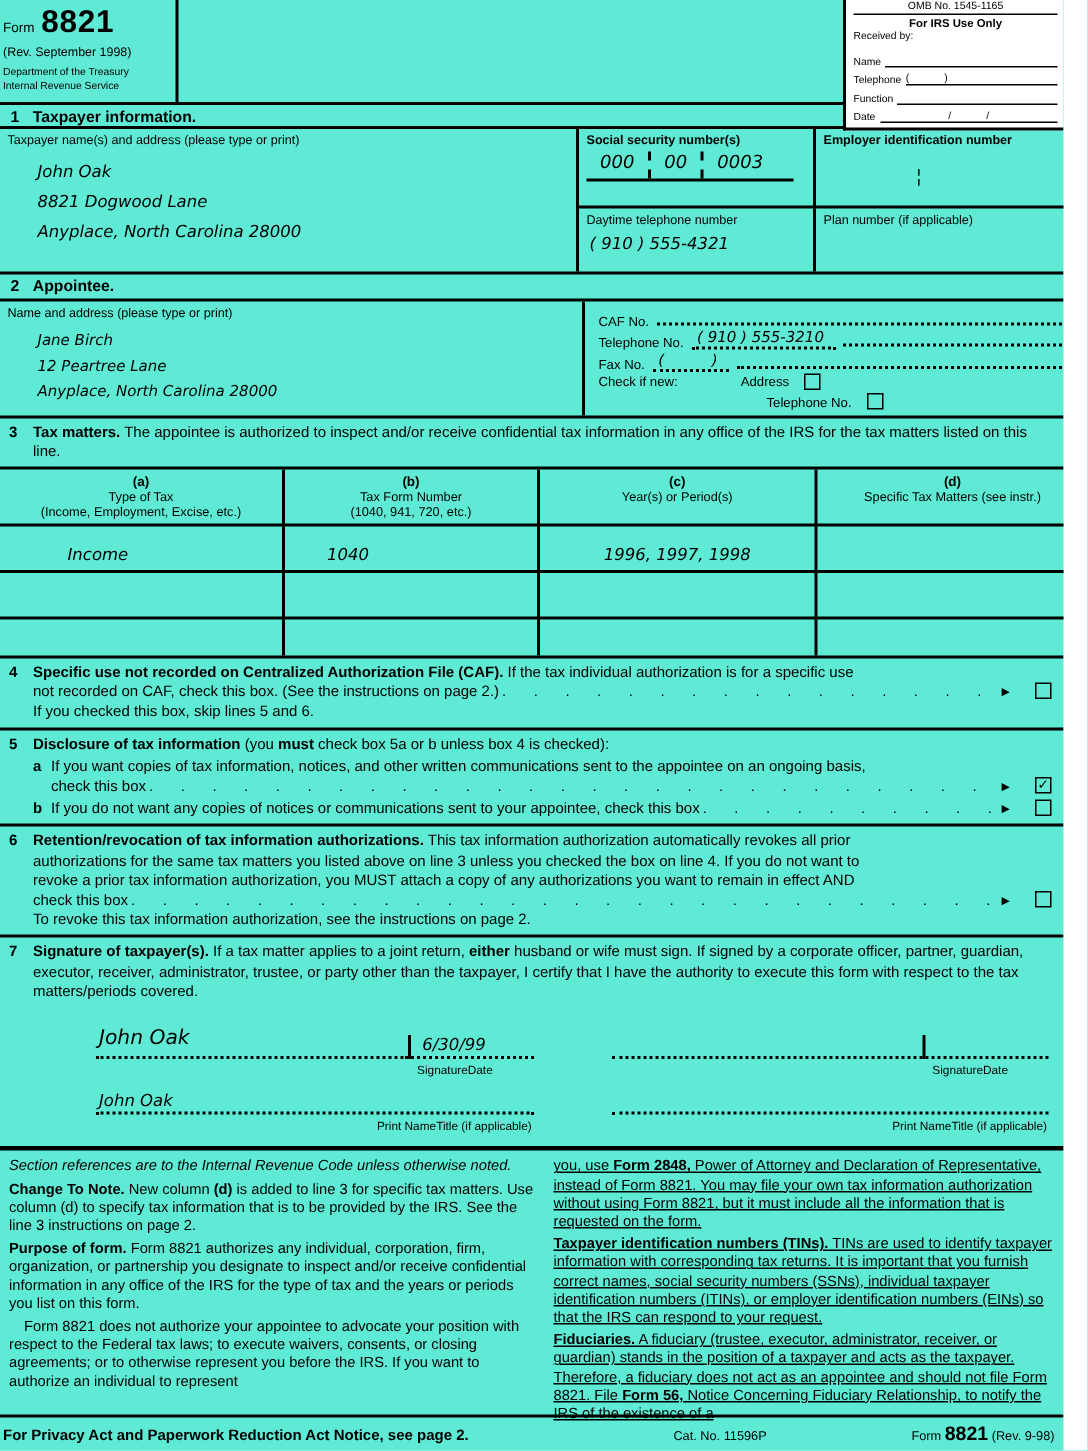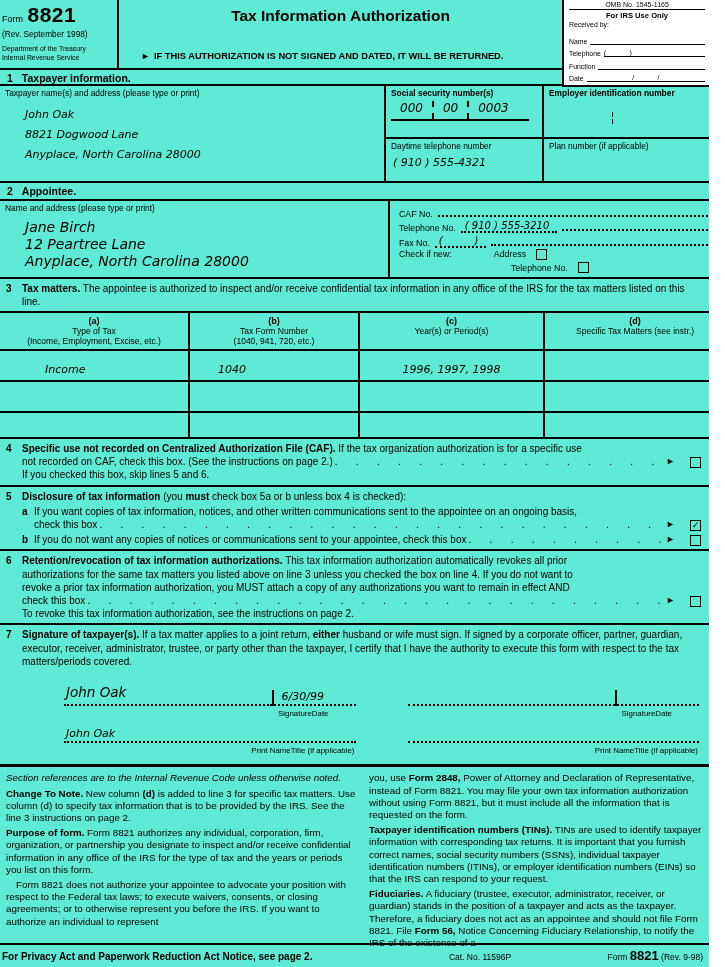--- a/index.html
+++ b/index.html
@@ -44,21 +44,21 @@
   .phone-cell { border-right: 2px solid #000; }
   .ssn-val { display: flex; width: 138px; border-bottom: 2px solid #000; margin-top: 3px; font-size: 12px; }
   .ssn-seg { padding: 0 9px 4px; }
   .ssn-seg + .ssn-seg { border-left: 2px dashed #000; }
   .ein-mark { display: block; margin: 12px 0 0 62px; font-size: 12px; }
   .phone-val { margin: 5px 0 0 2px; font-size: 11px; }
 
   
   .ap-grid { display: grid; grid-template-columns: 390px 335px; border-bottom: 2.5px solid #000; }
   .ap-left { border-right: 2px solid #000; }
-  .ap-lines { margin: 6px 0 0 20px; font-size: 14px; line-height: 17px; }
+  .ap-lines { margin: 6px 0 0 20px; font-size: 10px; line-height: 17px; }
   .ap-right { padding: 3px 9px 2px 9px; font-size: 8.8px; }
   .cafrow { display: flex; align-items: flex-end; height: 14.5px; }
   .cafrow .leader { flex: 1; border-bottom: 2px dotted #000; margin: 0 0 2px 5px; }
   .cafrow .val { font-size: 10px; border-bottom: 2px dotted #000; margin: 0 0 0 5px; padding: 0 8px 0 4px; white-space: pre; }
   .chkrow { display: flex; align-items: center; height: 13.5px; }
   .chkrow .sp1 { width: 42px; }
   .chkrow .sp2 { width: 112px; }
   .cbx { width: 11px; height: 11px; border: 1.8px solid #000; display: inline-flex; align-items: center; justify-content: center; font-size: 9px; flex: none; margin-left: 10px; }
 
   
@@ -72,41 +72,41 @@
   .cdiv { border-right: 2px solid #000; }
   .row2 .td { height: 31px; padding-top: 6px; }
   .row3 .td { height: 23px; border-bottom: none; padding-top: 4px; }
   .td.c1 { padding-left: 45px; }
   .td.c2 { padding-left: 28px; }
   .td.c3 { text-align: center; }
 
   
   .sep { border-bottom: 2px solid #000; }
   .sep-thick { border-bottom: 3px solid #000; }
-  .dotline { display: flex; align-items: flex-end; }
+  .dotline { display: flex; align-items: flex-start; }
   .dots { flex: 1; overflow: hidden; white-space: pre; letter-spacing: 2.5px; margin: 0 2px; }
   .arr { font-size: 9px; margin: 0 5px 0 2px; }
   .sub { position: relative; padding-left: 12px; margin-top: 2px; }
   .sub .letter { position: absolute; left: 0; font-weight: bold; }
 
   
   .sig-grid { display: grid; grid-template-columns: 1fr 1fr; column-gap: 52px; padding: 12px 2px 4px 42px; }
   .sig-line { display: flex; align-items: flex-end; height: 26px; }
   .sig-val { flex: 1; border-bottom: 2px dotted #000; font-size: 13.5px; padding: 0 0 0 2px; height: 20px; }
   .vtick { width: 2px; height: 16px; background: #000; }
   .date-val { width: 82px; border-bottom: 2px dotted #000; font-size: 11px; padding: 3px 0 1px 8px; }
   .sig-labels { display: flex; justify-content: flex-end; font-size: 7.9px; padding: 1px 1px 0 1px; }
   .sig-labels .date-lab { margin-right: 26px; }
   .pn-line { display: flex; align-items: flex-end; height: 23px; }
   .pn-val { flex: 1; border-bottom: 2px dotted #000; font-size: 11px; height: 16px; padding-left: 2px; }
 
   
   .gi { display: flex; gap: 13px; padding: 5px 6px 0 6px; font-size: 9.8px; line-height: 12.2px; }
   .gi-left { width: 350px; flex: none; }
-  .gi-right { flex: 1; }
+  .gi-right { flex: 1; text-decoration: underline; }
   .gi h1 { font-size: 15px; font-weight: bold; margin-bottom: 3px; }
   .gi .it { font-style: italic; margin-bottom: 3px; }
   .gi p { margin-bottom: 3px; }
   .gi p.ind { text-indent: 10px; margin-bottom: 0; }
 
   
   .footer { position: absolute; left: 0; right: 0; bottom: 2px; border-top: 2.5px solid #000; display: flex; justify-content: space-between; align-items: baseline; padding: 3px 6px 2px 2px; }
   .f-privacy { font-weight: bold; font-size: 10px; }
   .f-cat { font-size: 8.5px; margin-left: 40px; }
   .f-form { font-size: 8.5px; }
@@ -121,26 +121,20 @@
     <div class="hdr-main">
       <div class="hdr-left">
         <span class="form-lbl">Form</span>
         <span class="form-num-big">8821</span>
         <div class="rev">(Rev. September 1998)</div>
         <div class="dept">
           <div>Department of the Treasury</div>
           <div>Internal Revenue Service</div>
         </div>
       </div>
-      <div class="hdr-center">
-        <div class="main-title">Tax Information Authorization</div>
-        <div class="warning">
-          <span class="arr">►</span><span>IF THIS AUTHORIZATION IS NOT SIGNED AND DATED, IT WILL BE RETURNED.</span>
-        </div>
-      </div>
     </div>
     <div class="sec-bar bar1">
       <span class="num">1</span><span>Taxpayer information.</span>
     </div>
     <div class="omb-box">
       <div class="omb-no">OMB No. 1545-1165</div>
       <div class="irs-use">For IRS Use Only</div>
       <div class="rcv">Received by:</div>
       <div class="omb-row">
           <span>Name</span>
@@ -273,21 +267,21 @@
     <div class="row3" style="display:contents">
       <div class="td cdiv hw" style="border-bottom:none;height:24px"></div>
       <div class="td cdiv hw" style="border-bottom:none;height:24px"></div>
       <div class="td cdiv hw" style="border-bottom:none;height:24px"></div>
       <div class="td hw" style="border-bottom:none;height:24px"></div>
     </div>
   </div>
 
   <div class="item sep">
     <span class="num">4</span>
-    <div><span class="b">Specific use not recorded on Centralized Authorization File (CAF).</span><span> If the tax organization authorization is for a specific use</span></div>
+    <div><span class="b">Specific use not recorded on Centralized Authorization File (CAF).</span><span> If the tax individual authorization is for a specific use</span></div>
     <div class="dotline">
       <span>not recorded on CAF, check this box. (See the instructions on page 2.)</span>
       <span class="dots">.   .   .   .   .   .   .   .   .   .   .   .   .   .   .   .   .   .   .   .   .   .   .   .   .   .   .   .   .   .   .   .   .   .   .   .   .   .   .   .   .   .   .   .   .   .   .   .   .   .   .   .   .   .   .   .   .   .   .   .   .   .   .   .   .   .   .   .</span>
       <span class="arr">►</span>
       <span class="cbx"></span>
     </div>
     <div>If you checked this box, skip lines 5 and 6.</div>
   </div>
 
   <div class="item sep">

